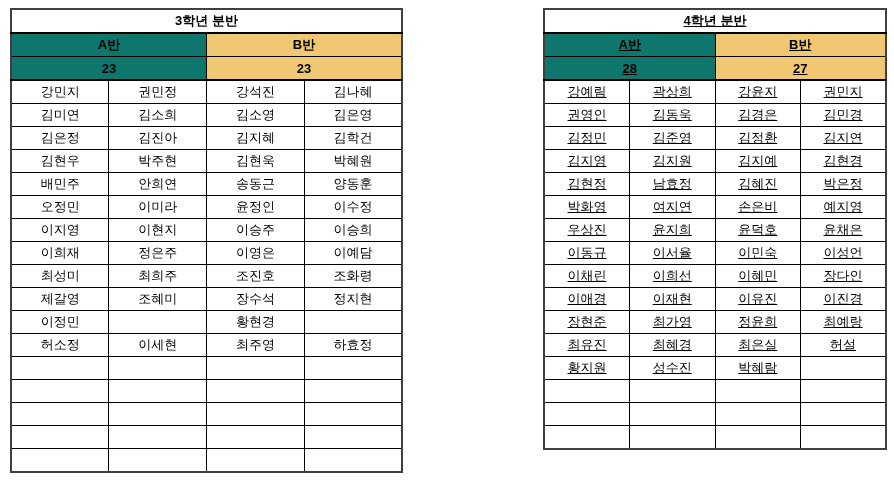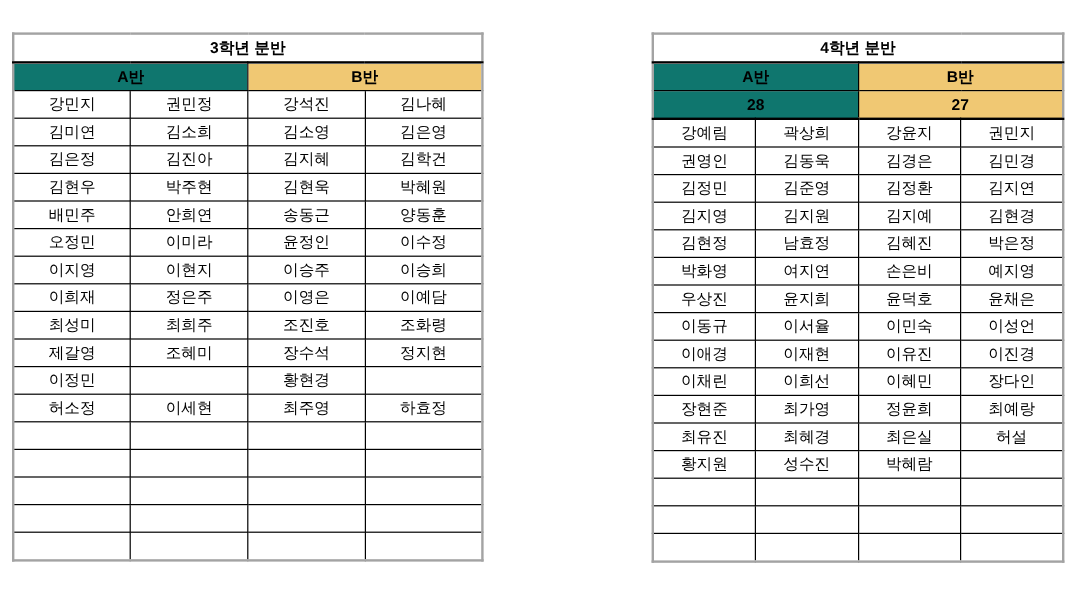--- a/index.html
+++ b/index.html
@@ -10,27 +10,27 @@
   }
   #canvas {
     position: relative;
     width: 894px;
     height: 495px;
     background: #ffffff;
     overflow: hidden;
   }
   table.roster {
     position: absolute;
-    top: 27px;
+    top: 8px;
     border-collapse: collapse;
     table-layout: fixed;
-    border: 2px solid #a3a3a3;
+    border: 2px solid #404040;
   }
   #table-left  { left: 10px;  width: 393px; }
-  #table-right { left: 543px; width: 344px; }
+  #table-right { left: 543px; width: 344px; text-decoration: underline; }
   table.roster td {
     border: 1px solid #000;
     height: 22px;
     padding: 0 2px;
     text-align: center;
     vertical-align: middle;
     font-size: 13px;
     color: #000;
     white-space: nowrap;
     overflow: hidden;
@@ -60,20 +60,24 @@
         <col style="width:25%">
     </colgroup>
     <tbody>
       <tr class="title-row">
         <td colspan="4">3학년 분반</td>
       </tr>
       <tr class="class-row">
         <td colspan="2" class="a-fill">A반</td>
         <td colspan="2" class="b-fill sep">B반</td>
       </tr>
+      <tr class="count-row">
+        <td colspan="2" class="a-fill">23</td>
+        <td colspan="2" class="b-fill sep">23</td>
+      </tr>
     </tbody>
     <tbody>
         <tr>
           <td>강민지</td>
           <td>권민정</td>
           <td class="sep">강석진</td>
           <td>김나혜</td>
         </tr>
         <tr>
           <td>김미연</td>
@@ -237,32 +241,32 @@
           <td class="sep">윤덕호</td>
           <td>윤채은</td>
         </tr>
         <tr>
           <td>이동규</td>
           <td>이서율</td>
           <td class="sep">이민숙</td>
           <td>이성언</td>
         </tr>
         <tr>
+          <td>이채린</td>
+          <td>이희선</td>
+          <td class="sep">이혜민</td>
+          <td>장다인</td>
+        </tr>
+        <tr>
           <td>이애경</td>
           <td>이재현</td>
           <td class="sep">이유진</td>
           <td>이진경</td>
         </tr>
         <tr>
-          <td>이채린</td>
-          <td>이희선</td>
-          <td class="sep">이혜민</td>
-          <td>장다인</td>
-        </tr>
-        <tr>
           <td>장현준</td>
           <td>최가영</td>
           <td class="sep">정윤희</td>
           <td>최예랑</td>
         </tr>
         <tr>
           <td>최유진</td>
           <td>최혜경</td>
           <td class="sep">최은실</td>
           <td>허설</td>

